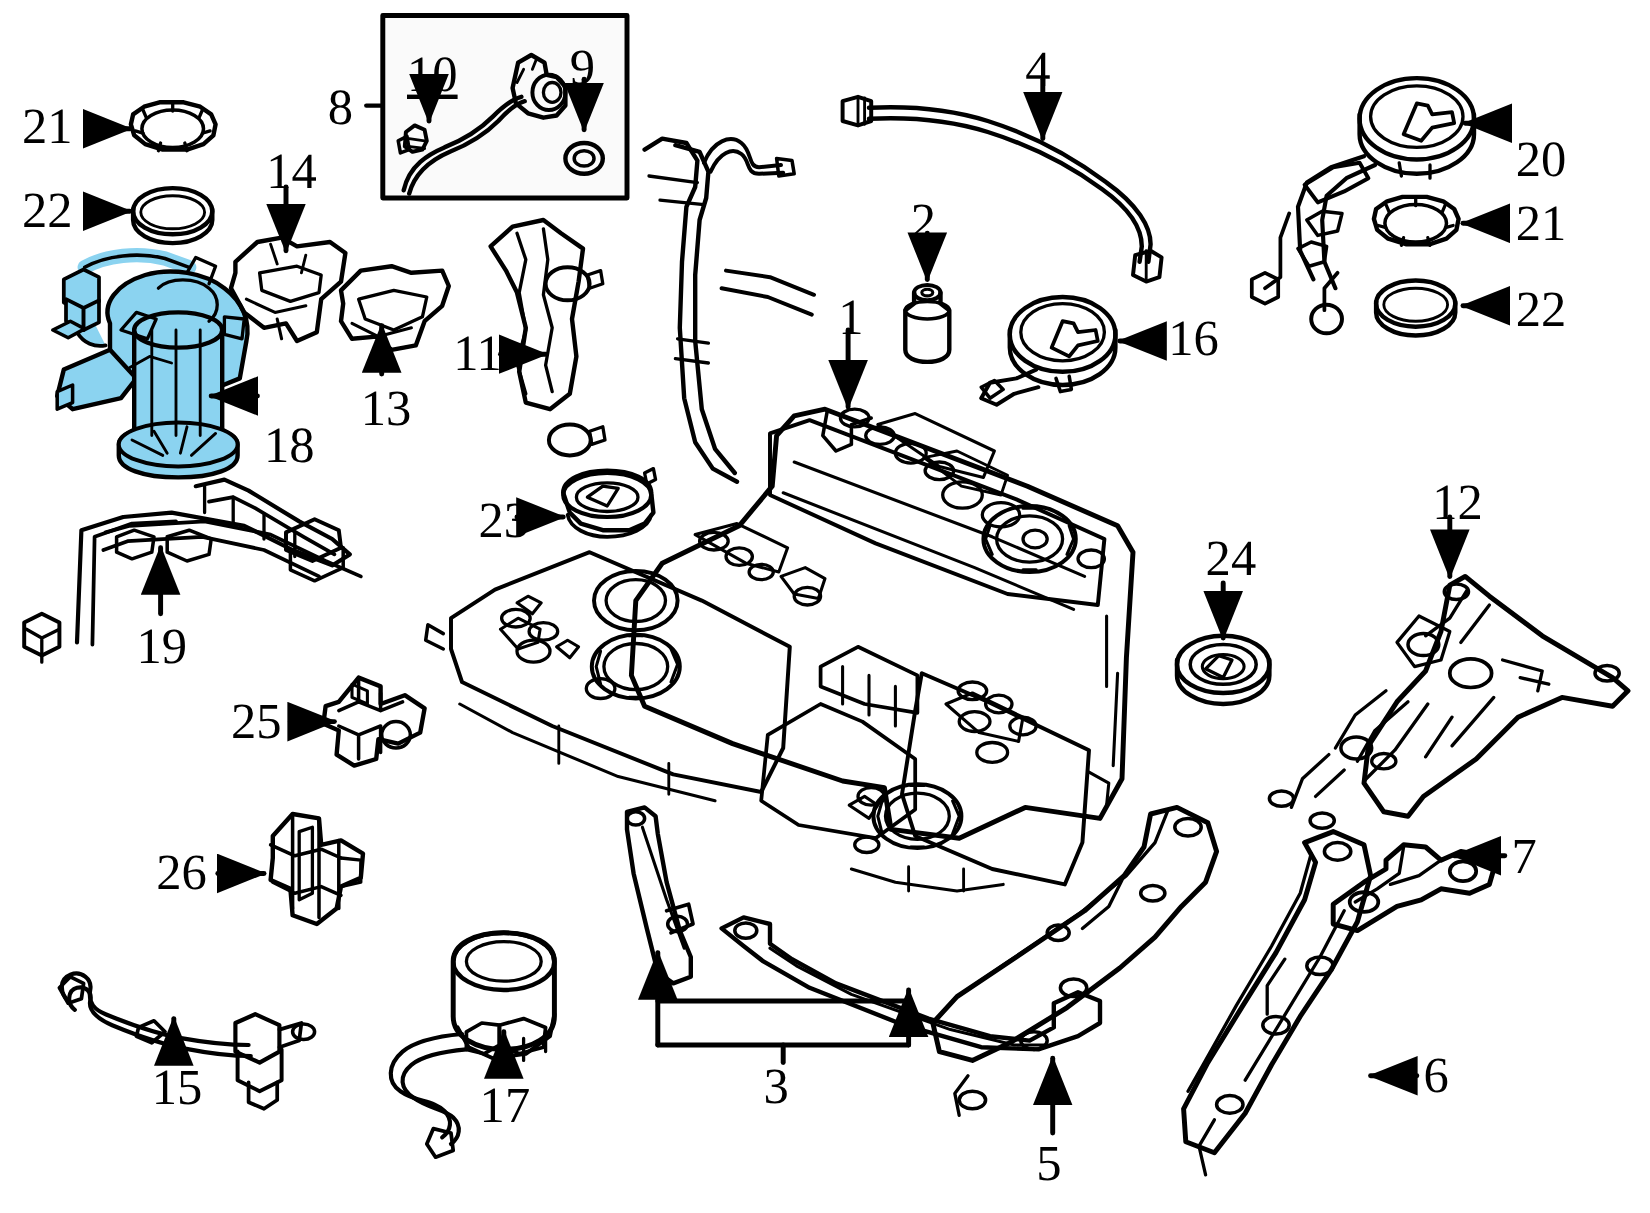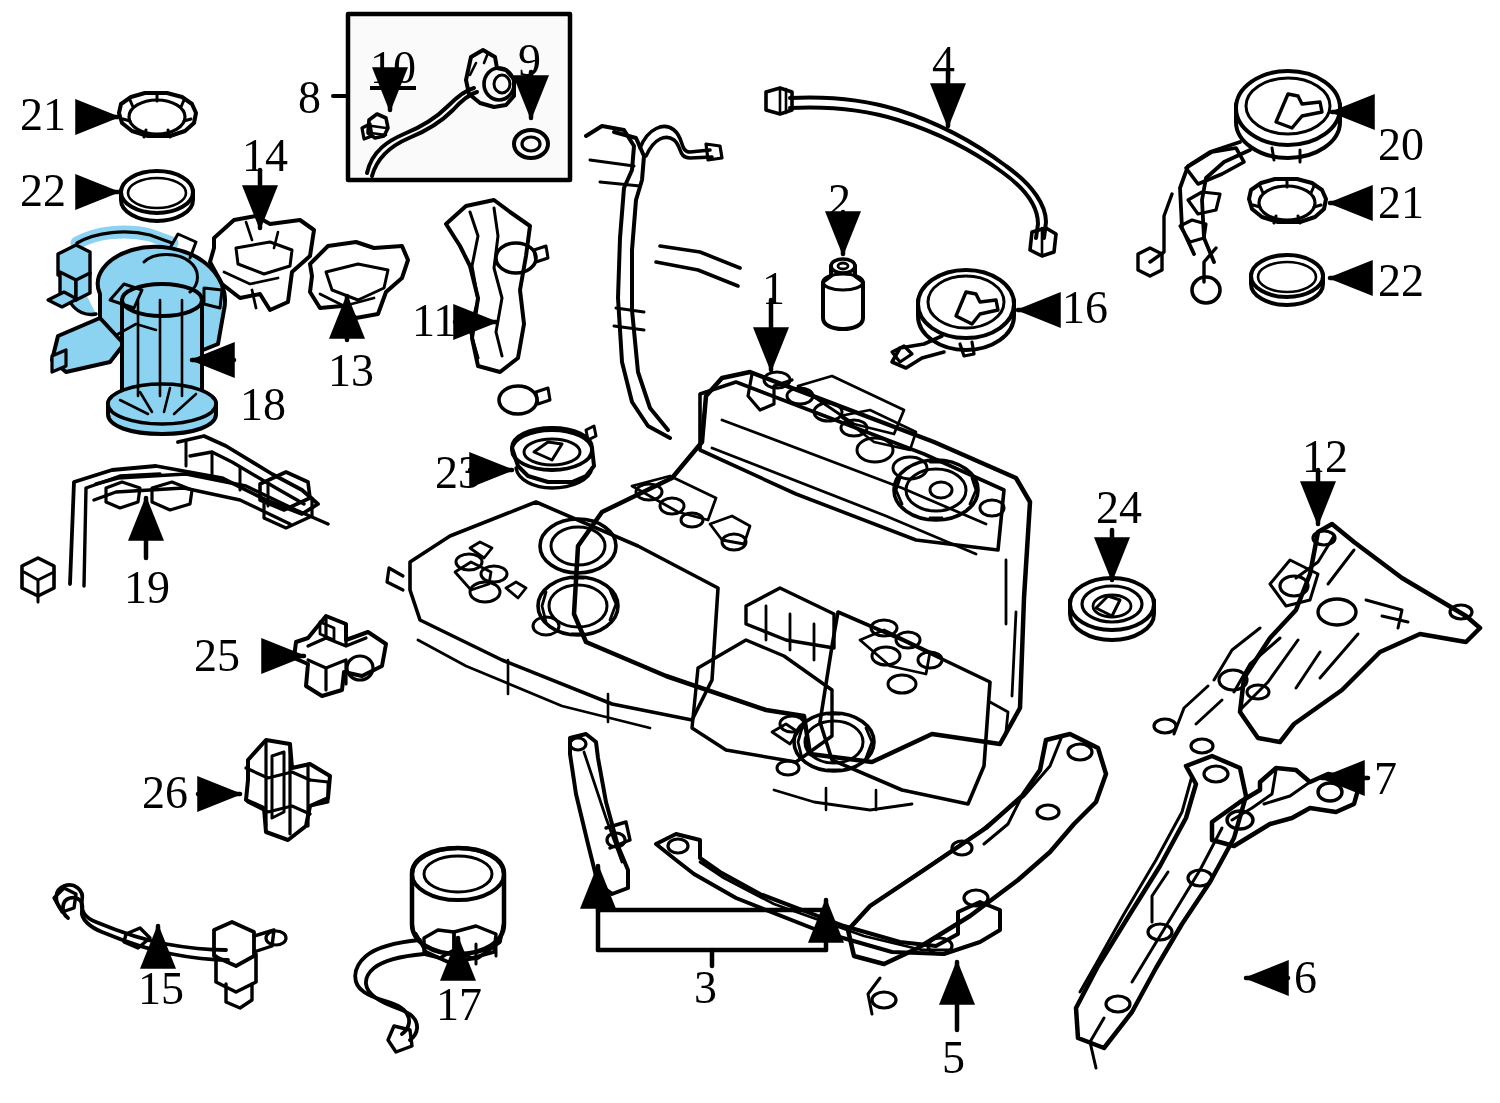--- a/index.html
+++ b/index.html
@@ -525,16 +525,16 @@
   <div class="callout" style="left:436px; top:982px;">17</div>
   <div class="callout" style="left:240px; top:335px;margin-top:47px;">18</div>
   <div class="callout" style="left:124px; top:565px;">19</div>
   <div class="callout" style="left:1378px; top:92px;margin-top:30px;">20</div>
   <div class="callout" style="left:20px; top:92px;">21</div>
   <div class="callout" style="left:1378px; top:180px;">21</div>
   <div class="callout" style="left:20px; top:168px;">22</div>
   <div class="callout" style="left:1378px; top:258px;">22</div>
   <div class="callout" style="left:414px; top:450px;margin-left:21px;">23</div>
   <div class="callout" style="left:1096px; top:485px;">24</div>
-  <div class="callout" style="left:194px; top:633px;">25</div>
+  <div class="callout" style="left:210px; top:633px;">25</div>
   <div class="callout" style="left:142px; top:770px;">26</div>
 
 </div>
 
 </body></html>

